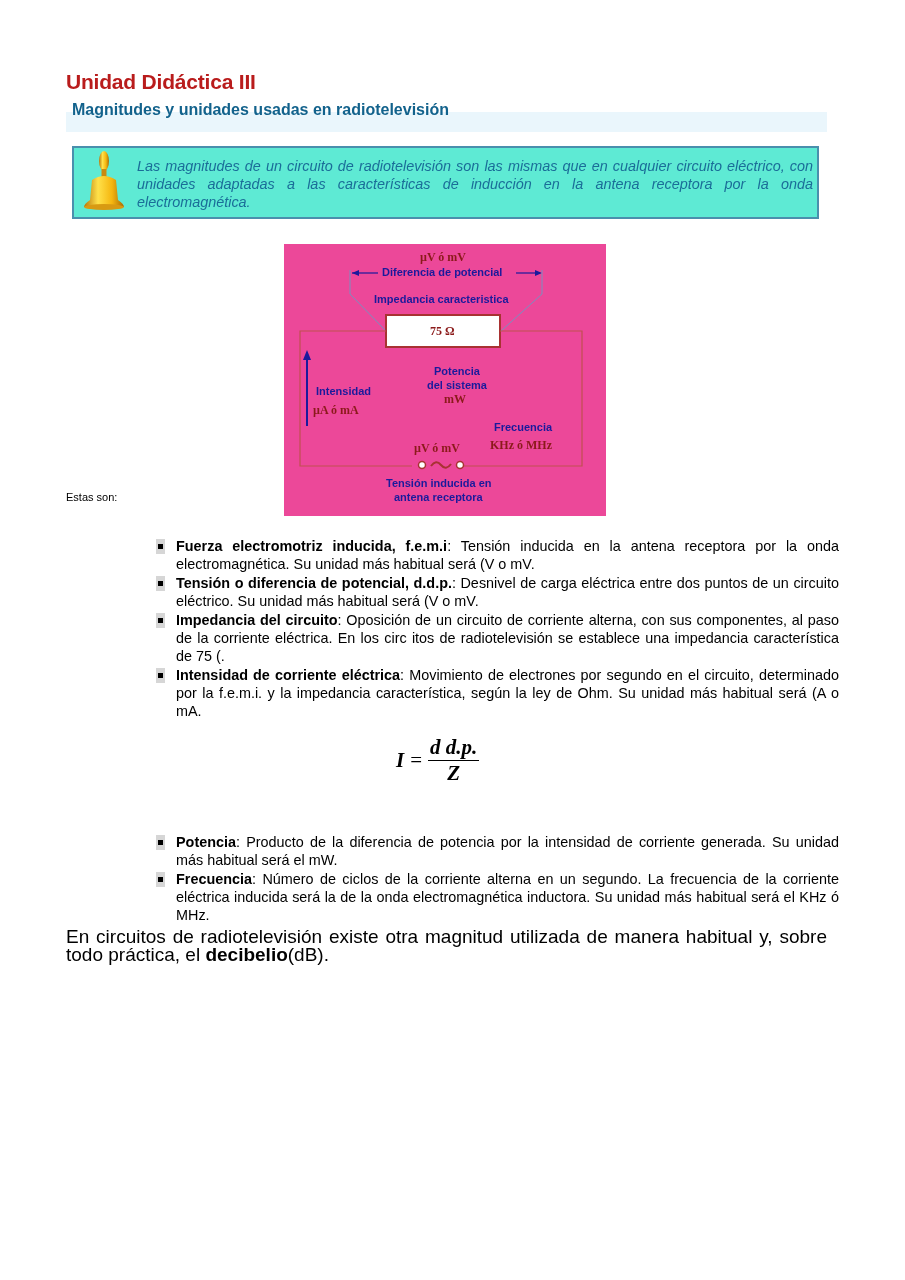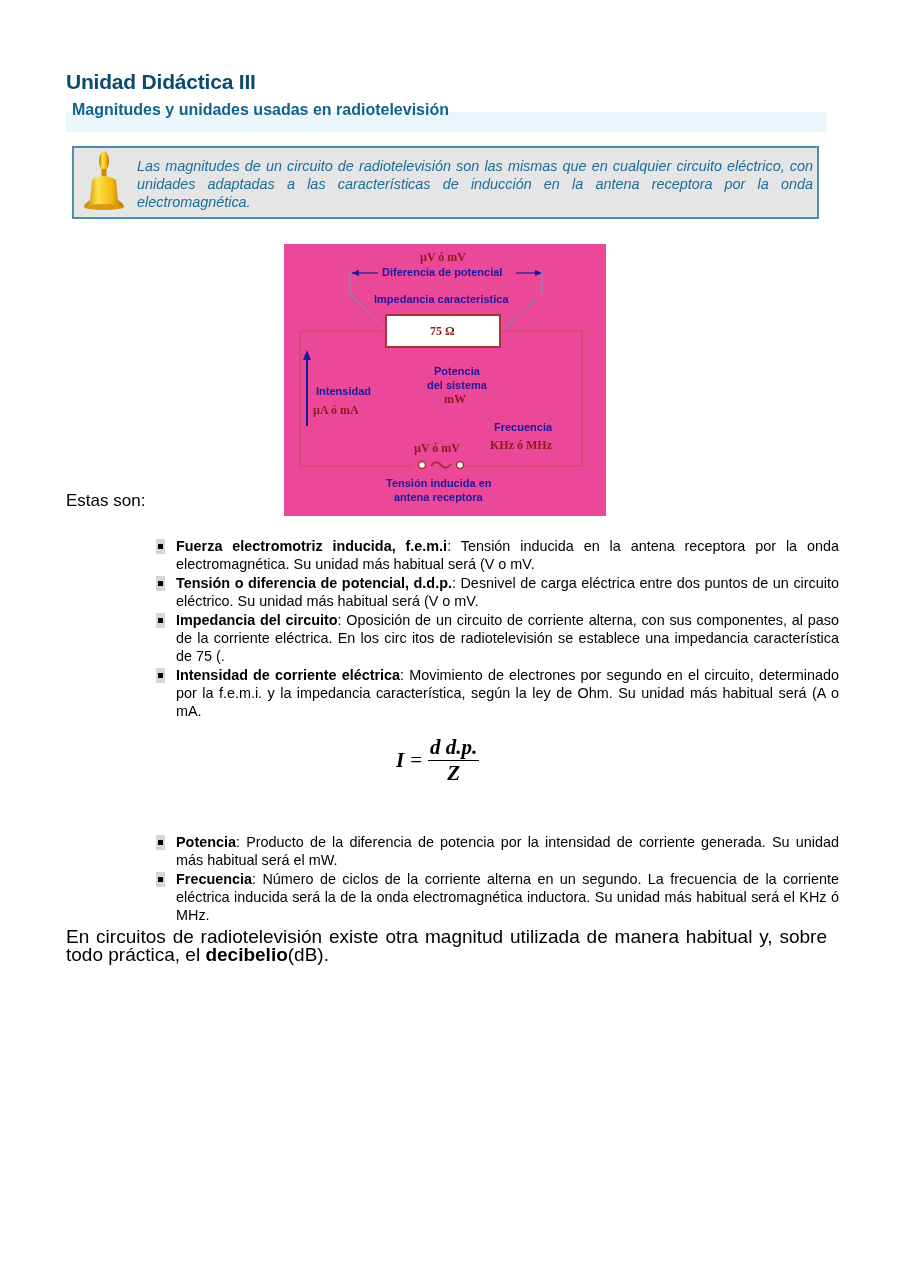--- a/index.html
+++ b/index.html
@@ -1,26 +1,26 @@
 <!DOCTYPE html>
 <html><head>
 <meta charset="utf-8">
 <style>
   html, body { margin: 0; padding: 0; background: #ffffff; }
   body { width: 905px; height: 1280px; position: relative; font-family: "Liberation Sans", sans-serif; color: #000; overflow: hidden; }
-  .page-title { position: absolute; left: 66px; top: 70px; font-size: 21px; font-weight: bold; color: #0c4a6e; letter-spacing: -0.2px; }
+  .page-title { position: absolute; left: 66px; top: 70px; font-size: 21px; font-weight: bold; color: #b91c1c; letter-spacing: -0.2px; }
   .section-bar { position: absolute; left: 66px; top: 112px; width: 761px; height: 20px; background: #eaf6fc; }
   .section-title { position: absolute; left: 72px; top: 101px; font-size: 16px; font-weight: bold; color: #12628c; }
-  .note-box { position: absolute; left: 72px; top: 146px; width: 747px; height: 73px; border: 2px solid #4a8fad; background: #e5e5e5; box-sizing: border-box; }
+  .note-box { position: absolute; left: 72px; top: 146px; width: 747px; height: 73px; border: 2px solid #4a8fad; background: #5eead4; box-sizing: border-box; }
   .bell { position: absolute; left: 8px; top: 2px; width: 44px; height: 62px; }
   .note-text { position: absolute; left: 63px; top: 9px; width: 676px; font-size: 14.4px; line-height: 18px; font-style: italic; color: #1a6d98; text-align: justify; }
   .diagram { position: absolute; left: 284px; top: 244px; width: 322px; height: 272px; background: #ec4899; }
   .diagram .blue { fill: #1a1a9c; font-family: "Liberation Sans", sans-serif; font-weight: bold; font-size: 11px; }
   .diagram .red { fill: #8b1a1a; font-family: "Liberation Serif", serif; font-weight: bold; font-size: 12px; }
-  .estas { position: absolute; left: 66px; top: 491px; font-size: 17px; }
+  .estas { position: absolute; left: 66px; top: 491px; font-size: 11px; }
   .list { position: absolute; left: 144px; width: 683px; margin: 12px; padding: 0; list-style: none; }
   .list li { position: relative; padding-left: 20px; font-size: 14.4px; line-height: 18px; text-align: justify; margin-bottom: 1px; }
   .list li .bullet { position: absolute; left: 0; top: 2px; width: 9px; height: 15px; background: #d6d6d6; }
   .list li .bullet::after { content: ""; position: absolute; left: 2px; top: 5px; width: 5px; height: 5px; background: #000; }
   .list1 { top: 525px; }
   .list2 { top: 821px; }
   .formula { position: absolute; left: 396px; top: 736px; font-family: "Liberation Serif", serif; font-style: italic; font-weight: bold; font-size: 21px; display: flex; align-items: center; }
   .formula .eq { font-style: normal; font-weight: normal; margin: 0 6px 0 6px; }
   .frac { display: inline-flex; flex-direction: column; align-items: center; text-align: center; }
   .frac .num { border-bottom: 1.5px solid #000; padding: 0 2px 2px 2px; line-height: 22px; }

